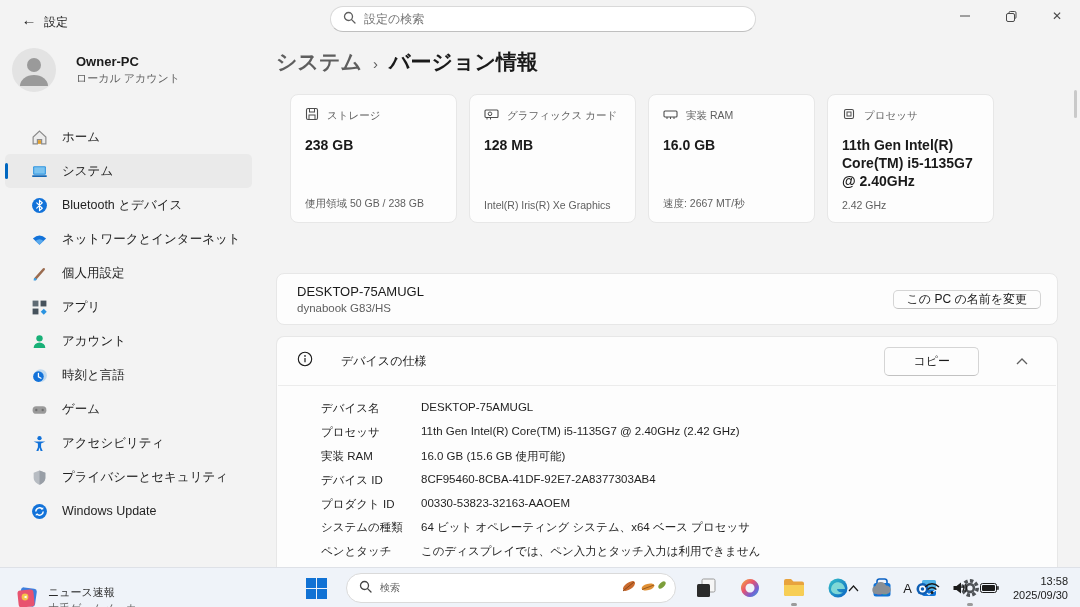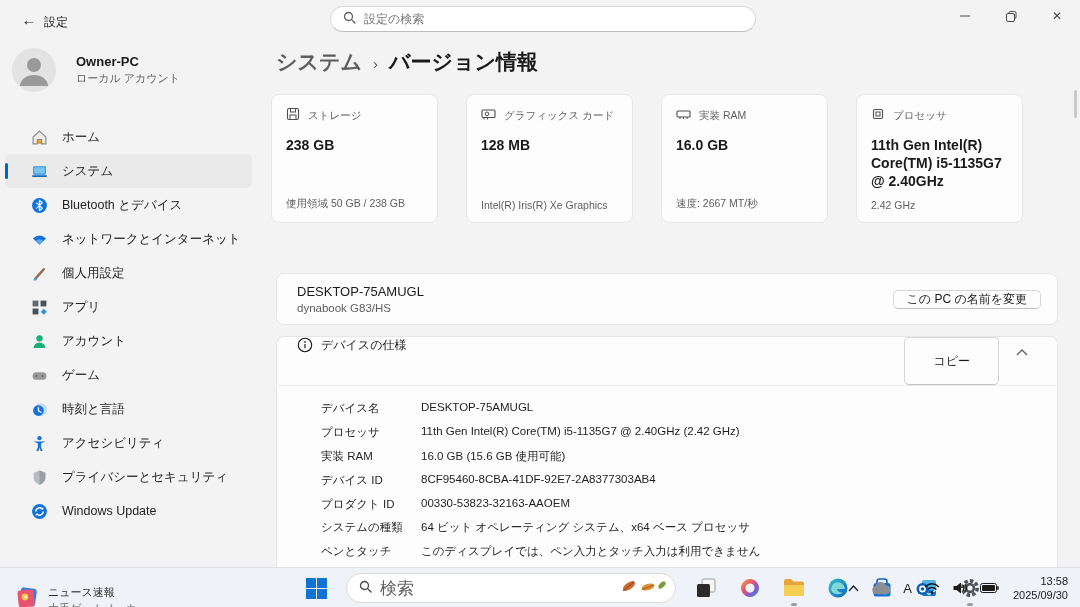--- a/index.html
+++ b/index.html
@@ -29,56 +29,56 @@
   .nav-item.selected .accent { position:absolute; left:0; top:9px; width:3px; height:16px; border-radius:2px; background:#0067c0; }
   .nav-ic { width:17px; height:17px; flex:0 0 17px; display:flex; align-items:center; justify-content:center; }
 
   
   .main { position:absolute; left:270px; top:40px; right:0; bottom:40px; }
   .breadcrumb { position:absolute; left:6px; top:8px; display:flex; align-items:center; gap:11px; }
   .crumb-parent { font-size:21px; font-weight:600; color:#5e5e5e; cursor:pointer; }
   .crumb-sep { font-size:15px; color:#5e5e5e; padding-top:2px; }
   .crumb-current { font-size:21px; font-weight:600; color:#1a1a1a; }
 
-  .cards { position:absolute; left:1px; top:54px; display:flex; gap:28px; }
+  .cards { position:absolute; left:20px; top:54px; display:flex; gap:12px; }
   .card { width:167px; height:129px; background:#fdfdfd; border:1px solid #e7e7e7; border-radius:8px; padding:12px 14px; position:relative; }
   .card-head { display:flex; align-items:center; gap:8px; }
   .card-label { font-size:10.5px; color:#5f5f5f; white-space:nowrap; }
   .card-value { margin-top:11px; font-size:14px; font-weight:600; color:#1a1a1a; line-height:18px; }
   .card-detail { position:absolute; left:14px; right:10px; bottom:11px; font-size:10.5px; color:#5f5f5f; white-space:nowrap; }
 
   .pc-panel { position:absolute; left:6px; top:233px; width:782px; height:52px; background:#fdfdfd; border:1px solid #e7e7e7; border-radius:8px; display:flex; align-items:center; padding:0 16px 0 20px; }
   .pc-name { font-size:13px; color:#1a1a1a; }
   .pc-model { font-size:11.5px; color:#5f5f5f; margin-top:3px; }
   .btn { background:#fdfdfd; border:1px solid #d5d5d5; border-bottom-color:#c2c2c2; border-radius:5px; font-size:12px; color:#1a1a1a; padding:0 13px; cursor:pointer; font-family:inherit; }
   .pc-rename { margin-left:auto; }
 
   .specs-panel { position:absolute; left:6px; top:296px; width:782px; height:240px; background:#fdfdfd; border:1px solid #e7e7e7; border-radius:8px 8px 0 0; border-bottom:none; overflow:hidden; }
-  .specs-head { height:48px; display:flex; padding:0 20px; gap:8px; }
+  .specs-head { height:48px; display:flex; align-items:center; padding:0 20px; gap:28px; }
   .specs-title { font-size:12px; color:#1a1a1a; }
   .specs-copy { margin-left:auto; padding:5px 28px; font-size:12px; }
   .specs-chevron { width:30px; height:30px; border:none; background:transparent; display:flex; align-items:center; justify-content:center; cursor:pointer; }
   .specs-divider { height:1px; background:#ececec; margin:0 1px; }
   .specs-table { padding:11px 0 0 44px; }
   .spec-row { display:flex; padding:4.4px 0; }
   .spec-label { width:100px; font-size:11.5px; color:#1f1f1f; flex:0 0 100px; }
   .spec-value { font-size:11.5px; color:#1f1f1f; }
 
   .scrollbar-thumb { position:absolute; right:3px; top:90px; width:3px; height:28px; border-radius:2px; background:#c9c9c9; cursor:pointer; }
 
   
   .taskbar { position:absolute; left:0; right:0; bottom:0; height:40px; background:#eff3f9; border-top:1px solid rgba(0,0,0,0.07); }
   .widget { position:absolute; left:6px; top:17px; height:34px; display:flex; align-items:flex-start; gap:8px; padding:0 8px; border-radius:5px; cursor:pointer; }
   .widget-l1 { font-size:11px; color:#2b2b2b; }
   .widget-l2 { font-size:11px; color:#6a6a6a; margin-top:1px; }
   .tb-center { position:absolute; left:296px; top:0; height:40px; display:flex; align-items:center; gap:4px; }
   .tb-btn { width:40px; height:40px; display:flex; align-items:center; justify-content:center; border:none; background:transparent; border-radius:5px; cursor:pointer; position:relative; }
   .tb-btn .run-dot { position:absolute; bottom:2px; left:50%; transform:translateX(-50%); width:6px; height:3px; border-radius:2px; background:#9b9b9b; }
   .tb-search { width:330px; height:30px; background:#ffffff; border:1px solid #dadada; border-radius:15px; display:flex; align-items:center; gap:8px; padding:0 6px 0 12px; margin:0 6px; cursor:pointer; position:relative; }
-  .tb-search .ph { font-size:17px; color:#5f5f5f; flex:1; }
+  .tb-search .ph { font-size:10px; color:#5f5f5f; flex:1; }
   .tray { position:absolute; right:0; top:0; height:40px; display:flex; align-items:center; }
   .tray-btn { height:36px; display:flex; align-items:center; justify-content:center; border:none; background:transparent; border-radius:5px; cursor:pointer; padding:0 6px; }
   .ime { font-size:13px; color:#1b1b1b; }
   .clock { text-align:right; font-size:11px; color:#1b1b1b; line-height:14px; padding:0 12px 0 8px; cursor:pointer; }
 </style>
 </head>
 <body>
 
 <div class="screen">
 
@@ -188,36 +188,36 @@
             <svg width="17" height="17" viewBox="0 0 16 16">
               <circle cx="8" cy="5" r="3" fill="#18b077"></circle>
               <path d="M2.5 14 a5.5 5 0 0 1 11 0 Z" fill="#18b077"></path>
             </svg>
           </span>
         <span class="lbl">アカウント</span>
       </div>
       <div class="nav-item">
         <span class="nav-ic">
             <svg width="17" height="17" viewBox="0 0 16 16">
+              <circle cx="9" cy="8" r="6" fill="#bfd9ef"></circle>
+              <circle cx="7" cy="9" r="5" fill="#1272d9"></circle>
+              <path d="M7 6 V9.3 L9.4 10.6" stroke="#fff" stroke-width="1.2" fill="none" stroke-linecap="round"></path>
+            </svg>
+          </span>
+        <span class="lbl">時刻と言語</span>
+      </div>
+      <div class="nav-item">
+        <span class="nav-ic">
+            <svg width="17" height="17" viewBox="0 0 16 16">
               <rect x="1.5" y="5" width="13" height="7" rx="3.4" fill="#9a9a9a"></rect>
               <circle cx="5" cy="8.5" r="1.1" fill="#6f6f6f"></circle>
               <circle cx="11" cy="8.5" r="1.1" fill="#6f6f6f"></circle>
             </svg>
           </span>
         <span class="lbl">ゲーム</span>
-      </div>
-      <div class="nav-item">
-        <span class="nav-ic">
-            <svg width="17" height="17" viewBox="0 0 16 16">
-              <circle cx="9" cy="8" r="6" fill="#bfd9ef"></circle>
-              <circle cx="7" cy="9" r="5" fill="#1272d9"></circle>
-              <path d="M7 6 V9.3 L9.4 10.6" stroke="#fff" stroke-width="1.2" fill="none" stroke-linecap="round"></path>
-            </svg>
-          </span>
-        <span class="lbl">時刻と言語</span>
       </div>
       <div class="nav-item">
         <span class="nav-ic">
             <svg width="17" height="17" viewBox="0 0 16 16">
               <circle cx="8" cy="3" r="2" fill="#1272d9"></circle>
               <path d="M2.5 6 h11 l-4 2 v3.5 l1.5 3.5 h-2 L8 11.8 L7 15 H5 l1.5-3.5 V8 Z" fill="#1272d9"></path>
             </svg>
           </span>
         <span class="lbl">アクセシビリティ</span>
       </div>

